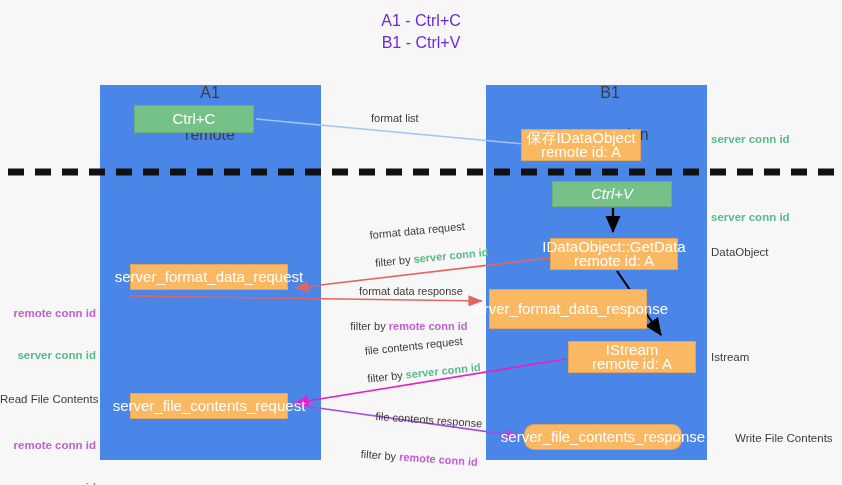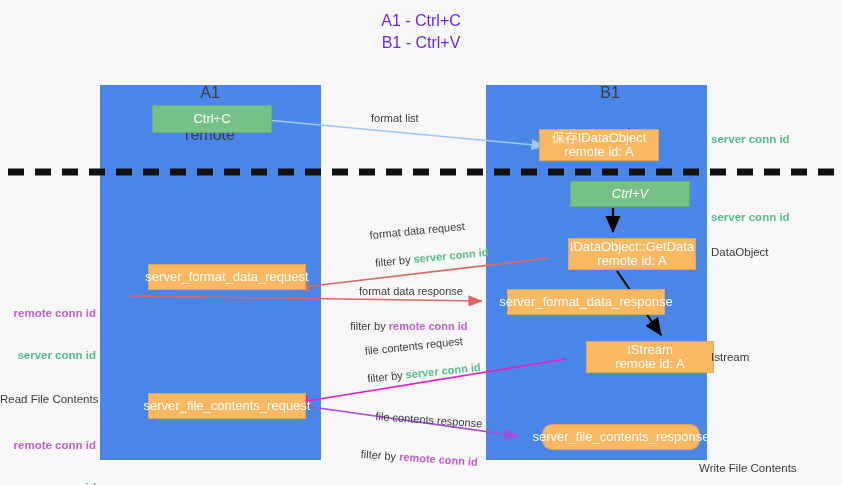--- a/index.html
+++ b/index.html
@@ -49,35 +49,34 @@
   #lane-b1 { left: 486px; width: 221px; }
 
   
   .box {
     box-sizing: border-box;
     display: flex;
     flex-direction: column;
     align-items: center;
     justify-content: center;
     color: #ffffff;
-    font-size: 13px;
+    font-size: 15px;
     line-height: 14px;
     white-space: pre;
     border: 1px solid rgba(0,0,0,0.10);
-    margin-left: 18px;
   }
   .box-green { background: #76c187; }
   .box-orange { background: #fbb862; }
 
   #box-ctrlc { left: 134px; top: 105px; width: 120px; height: 28px; }
   #box-save-idataobject { left: 521px; top: 129px; width: 120px; height: 32px; }
   #box-ctrlv { left: 552px; top: 181px; width: 120px; height: 26px; font-style: italic; }
   #box-getdata { left: 550px; top: 238px; width: 128px; height: 32px; }
   #box-sfdreq { left: 130px; top: 264px; width: 158px; height: 26px; }
-  #box-sfdres { left: 489px; top: 289px; width: 158px; height: 26px; }
+  #box-sfdres { left: 489px; top: 289px; width: 158px; height: 40px; }
   #box-istream { left: 568px; top: 341px; width: 128px; height: 32px; }
   #box-sfcreq { left: 130px; top: 393px; width: 158px; height: 26px; }
   #box-sfcres { left: 524px; top: 424px; width: 158px; height: 26px; border-radius: 10px; }
 
   
   .right-note {
     font-size: 11.5px;
     line-height: 14px;
     color: #3c3c3c;
     white-space: pre;
@@ -245,21 +244,21 @@
 
   <div class="abs edge-label" id="lbl-fcres">file contents response</div>
   <div class="abs edge-label" id="lbl-fcres-filter">
     <span>filter by </span><span class="purple-txt">remote conn id</span>
   </div>
 
   <div class="abs right-note green-txt" id="note-server-1">server conn id</div>
   <div class="abs right-note green-txt" id="note-server-2">server conn id</div>
   <div class="abs right-note" id="note-dataobject">DataObject</div>
   <div class="abs right-note" id="note-istream">Istream</div>
-  <div class="abs right-note" id="note-write-file" style="left:699px; top:431px;margin-top:30px;">Write File Contents</div>
+  <div class="abs right-note" id="note-write-file" style="left:735px; top:431px;">Write File Contents</div>
 
   <div class="abs left-note" id="note-left-ids-1">
     <div class="purple-txt">remote conn id</div>
     <div class="green-txt">server conn id</div>
   </div>
 
   <div class="abs left-note" id="note-readfile">Read File Contents</div>
 
   <div class="abs left-note" id="note-left-ids-2">
     <div class="purple-txt">remote conn id</div>

